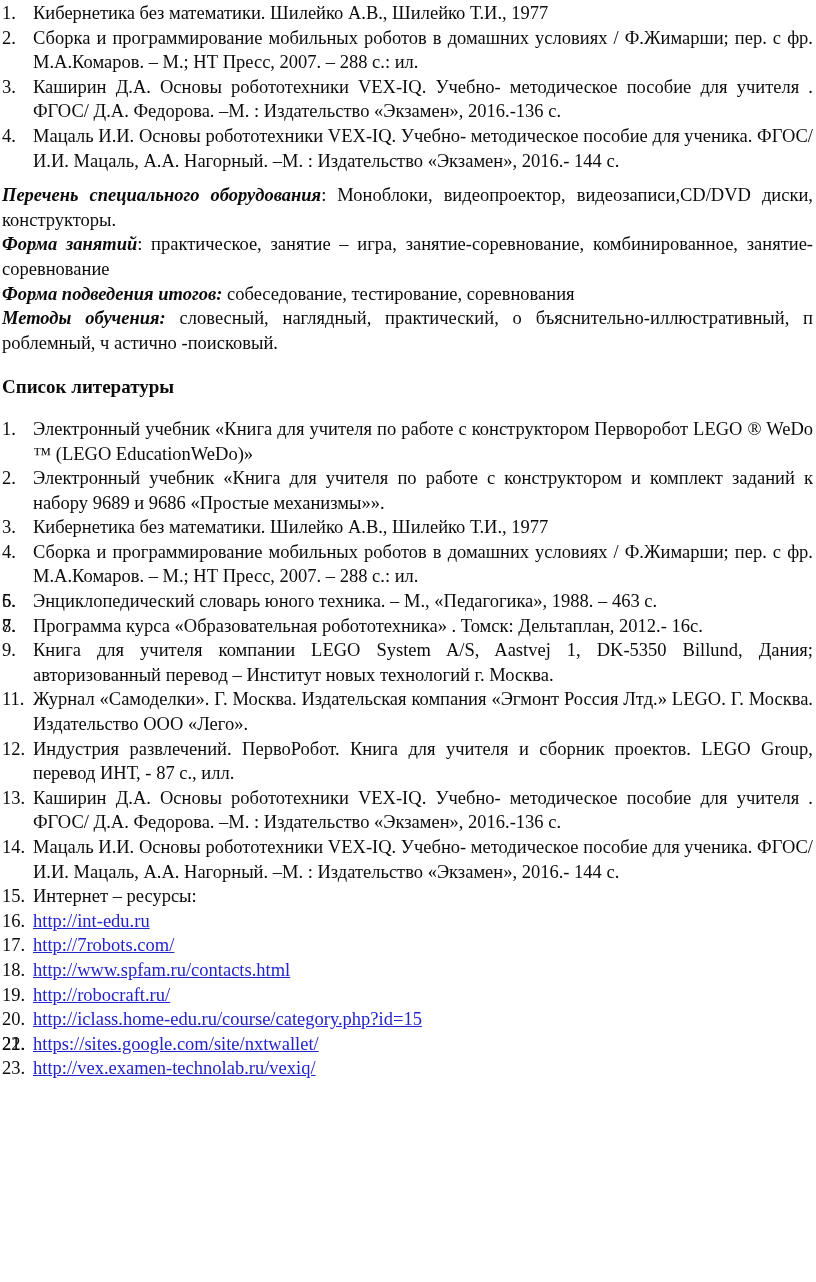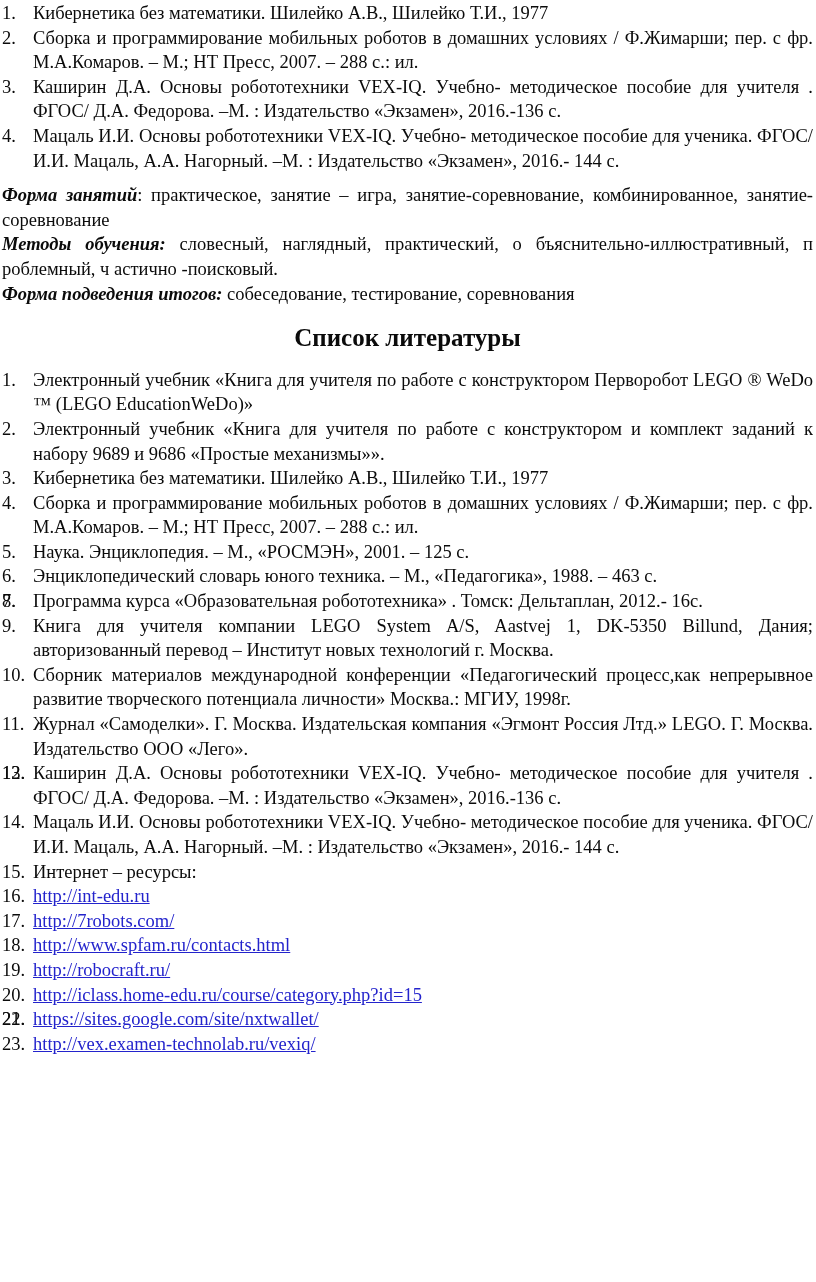--- a/index.html
+++ b/index.html
@@ -15,22 +15,22 @@
   .page { box-sizing: border-box; width: 816px; padding: 1px 3px 0 2px; }
 
   .list .item { position: relative; padding-left: 31px; text-align: justify; }
   .list .item .num { position: absolute; left: 0; top: 0; white-space: nowrap; }
 
   .paragraphs { margin-top: 10px; }
   .para { text-align: justify; }
   .para .head { font-weight: bold; font-style: italic; }
 
   .section-heading {
-    font-size: 25px; line-height: 24.6px;
-    font-weight: bold; text-align: center;
+    font-size: 19px; line-height: 24.6px;
+    font-weight: bold; 
     margin: 20px 0 17px 0;
   }
 
   a.doc-link {
     color: var(--link-color, #2323cc);
     text-decoration: underline;
     cursor: pointer;
   }
 </style>
 </head>
@@ -52,27 +52,30 @@
       <span>Каширин Д.А. Основы робототехники VEX-IQ. Учебно- методическое пособие для учителя . ФГОС/ Д.А. Федорова. –М. : Издательство «Экзамен», 2016.-136 с.</span>
     </div>
     <div class="item">
       <span class="num">4.</span>
       <span>Мацаль И.И. Основы робототехники VEX-IQ. Учебно- методическое пособие для ученика. ФГОС/ И.И. Мацаль, А.А. Нагорный. –М. : Издательство «Экзамен», 2016.- 144 с.</span>
     </div>
   </div>
 
   <div class="paragraphs">
     <div class="para">
+      <span class="head">Перечень специального оборудования</span><span>: Моноблоки, видеопроектор, видеозаписи,CD/DVD диски, конструкторы.</span>
+    </div>
+    <div class="para">
       <span class="head">Форма занятий</span><span>: практическое,  занятие – игра, занятие-соревнование, комбинированное, занятие-соревнование</span>
     </div>
     <div class="para">
-      <span class="head">Методы обучения:</span><span> словесный, наглядный, практический, о бъяснительно-иллюстративный, п роблемный, ч астично -поисковый.</span>
+      <span class="head">Форма подведения итогов:</span><span> собеседование, тестирование, соревнования</span>
     </div>
     <div class="para">
-      <span class="head">Форма подведения итогов:</span><span> собеседование, тестирование, соревнования</span>
+      <span class="head">Методы обучения:</span><span> словесный, наглядный, практический, о бъяснительно-иллюстративный, п роблемный, ч астично -поисковый.</span>
     </div>
   </div>
 
   <div class="section-heading">Список литературы</div>
 
   <div class="list">
     <div class="item">
       <span class="num">1.</span>
       <span>Электронный учебник «Книга для учителя по работе с конструктором Перворобот LEGO ® WeDo ™ (LEGO EducationWeDo)»</span>
     </div>
@@ -83,47 +86,43 @@
     <div class="item">
       <span class="num">3.</span>
       <span>Кибернетика без математики. Шилейко А.В., Шилейко Т.И., 1977</span>
     </div>
     <div class="item">
       <span class="num">4.</span>
       <span>Сборка и программирование мобильных роботов в домашних условиях / Ф.Жимарши; пер. с фр. М.А.Комаров. – М.; НТ Пресс, 2007. – 288 с.: ил.</span>
     </div>
     <div class="item">
       <span class="num">5.</span>
-      <span>Наука. Энциклопедия. – М., «РОСМЭН», 2001. – 125 с.</span>
     </div>
     <div class="item">
       <span class="num">6.</span>
       <span>Энциклопедический словарь юного техника. – М., «Педагогика», 1988. – 463 с.</span>
     </div>
     <div class="item">
       <span class="num">7.</span>
     </div>
     <div class="item">
       <span class="num">8.</span>
       <span>Программа курса «Образовательная робототехника» . Томск: Дельтаплан, 2012.- 16с.</span>
     </div>
     <div class="item">
       <span class="num">9.</span>
       <span>Книга для учителя компании LEGO System A/S, Aastvej 1, DK-5350 Billund, Дания; авторизованный перевод – Институт новых технологий г. Москва.</span>
     </div>
     <div class="item">
-      <span class="num">10.</span>
-      <span>Сборник материалов международной конференции «Педагогический процесс,как непрерывное развитие творческого потенциала личности» Москва.: МГИУ, 1998г.</span>
-    </div>
-    <div class="item">
       <span class="num">11.</span>
       <span>Журнал «Самоделки».  Г. Москва. Издательская компания  «Эгмонт Россия Лтд.» LEGO. Г. Москва. Издательство ООО «Лего».</span>
     </div>
     <div class="item">
       <span class="num">12.</span>
+      <span>Индустрия развлечений. ПервоРобот. Книга для учителя и сборник проектов. LEGO Group, перевод ИНТ, - 87 с., илл.</span>
     </div>
     <div class="item">
       <span class="num">13.</span>
       <span>Каширин Д.А. Основы робототехники VEX-IQ. Учебно- методическое пособие для учителя . ФГОС/ Д.А. Федорова. –М. : Издательство «Экзамен», 2016.-136 с.</span>
     </div>
     <div class="item">
       <span class="num">14.</span>
       <span>Мацаль И.И. Основы робототехники VEX-IQ. Учебно- методическое пособие для ученика. ФГОС/ И.И. Мацаль, А.А. Нагорный. –М. : Издательство «Экзамен», 2016.- 144 с.</span>
     </div>
     <div class="item">

